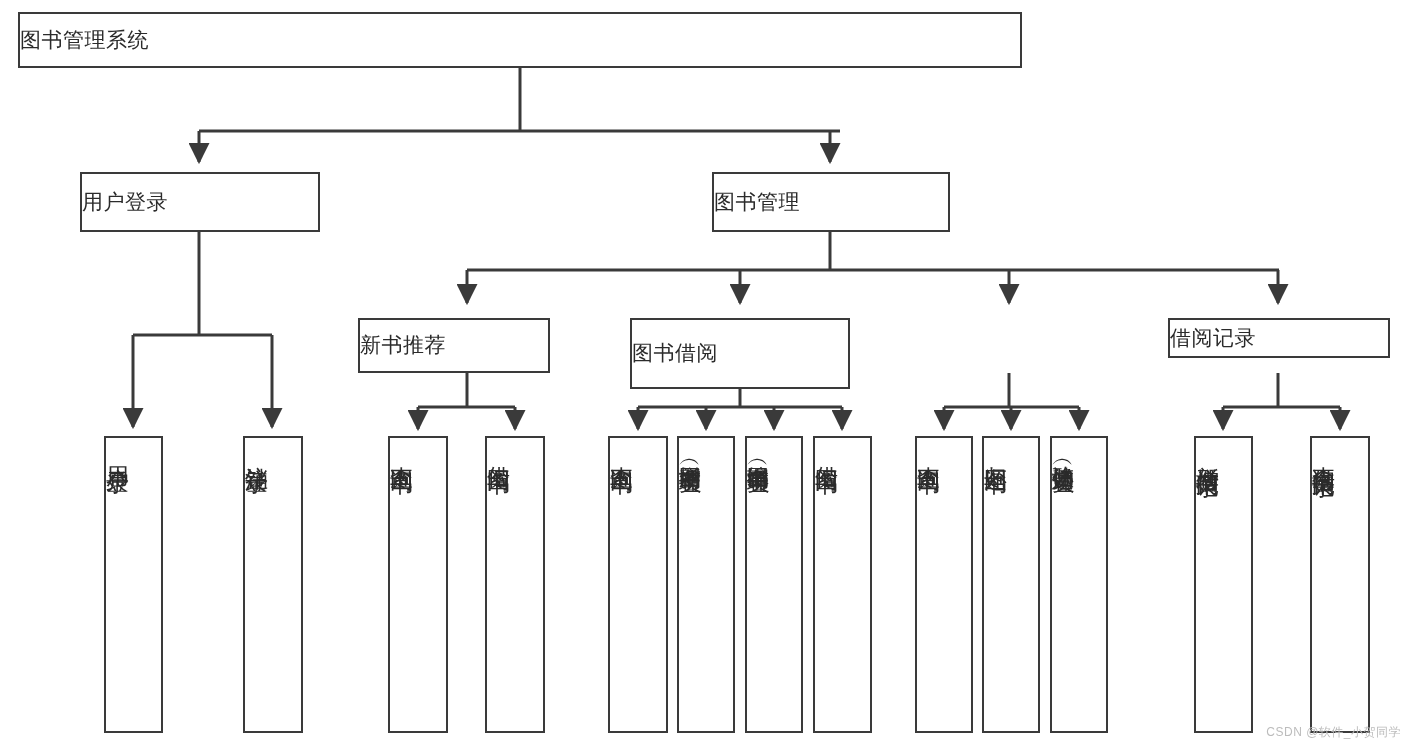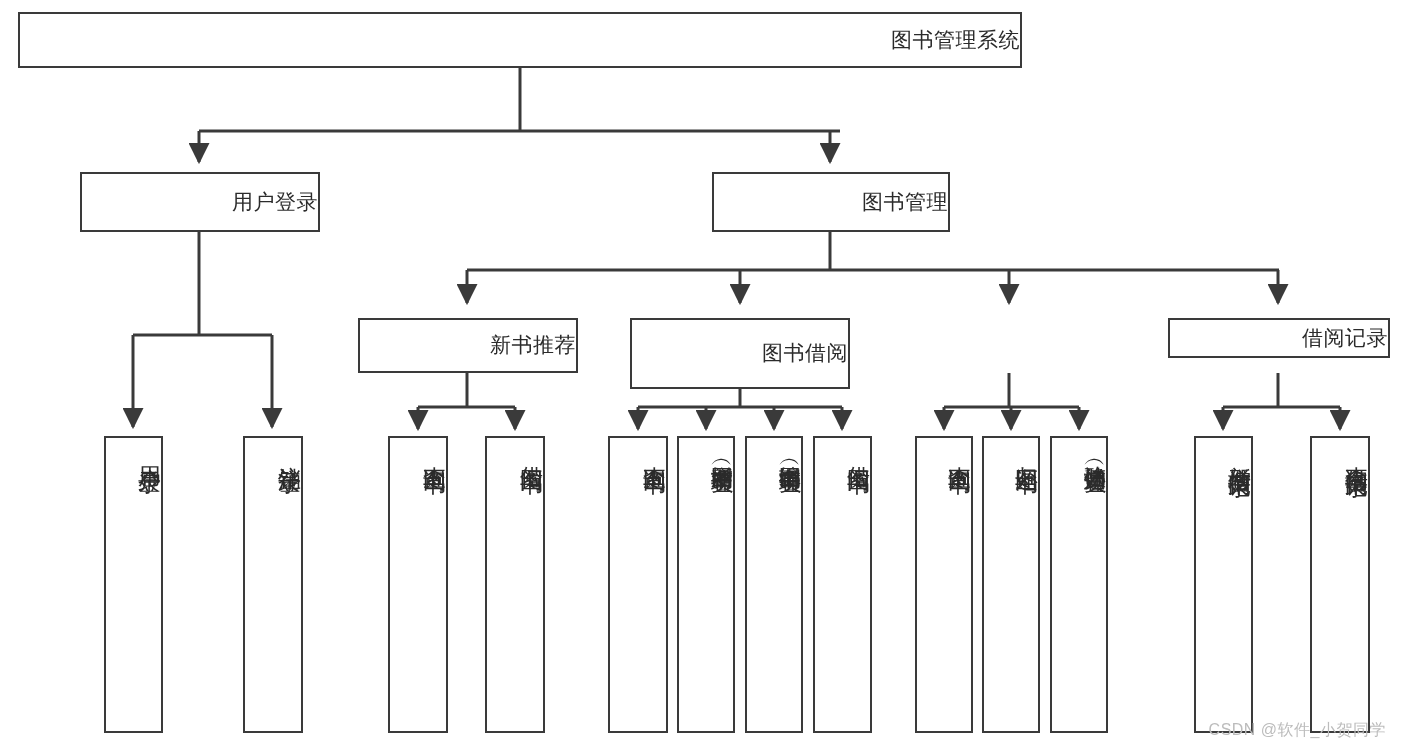--- a/index.html
+++ b/index.html
@@ -22,23 +22,22 @@
     width: 1405px;
     height: 747px;
   }
   .node {
     position: absolute;
     box-sizing: border-box;
     border: 2px solid #3a3a3a;
     background: #ffffff;
     display: flex;
     align-items: center;
-    justify-content: flex-end;
+    justify-content: flex-start;
     color: #2b2b2b;
-    padding-left: 44px;
   }
   .node-label {
     display: block;
     text-align: center;
     line-height: 1.18;
     color: #2b2b2b;
   }
   .node.horizontal .node-label {
     font-size: 21px;
     letter-spacing: 0.5px;
@@ -54,23 +53,23 @@
     letter-spacing: 2px;
     line-height: 1;
     white-space: nowrap;
   }
   .node.vertical.tall-text .node-label {
     font-size: 22px;
     letter-spacing: 1px;
   }
   #watermark {
     position: absolute;
-    right: 19px;
+    right: 4px;
     bottom: 6px;
-    font-size: 16px;
+    font-size: 12px;
     color: #bcbcbc;
     letter-spacing: 0.5px;
     white-space: nowrap;
     pointer-events: none;
   }
 </style>
 </head>
 <body>
 
 <div id="canvas">
@@ -129,21 +128,21 @@
     <span class="node-label">图书管理系统</span>
   </div>
 
   <div class="node horizontal" style="left:80px; top:172px; width:240px; height:60px;">
     <span class="node-label">用户登录</span>
   </div>
   <div class="node horizontal" style="left:712px; top:172px; width:238px; height:60px;">
     <span class="node-label">图书管理</span>
   </div>
 
-  <div class="node horizontal" style="left:358px; top:318px; width:220px; height:55px;">
+  <div class="node horizontal" style="left:358px; top:318px; width:192px; height:55px;">
     <span class="node-label">新书推荐</span>
   </div>
   <div class="node horizontal" style="left:630px; top:318px; width:220px; height:71px;">
     <span class="node-label">图书借阅</span>
   </div>
   <div class="node horizontal" style="left:1168px; top:318px; width:222px; height:40px;">
     <span class="node-label">借阅记录</span>
   </div>
 
   <div class="node vertical" style="left:104px; top:436px; width:59px; height:297px;">

